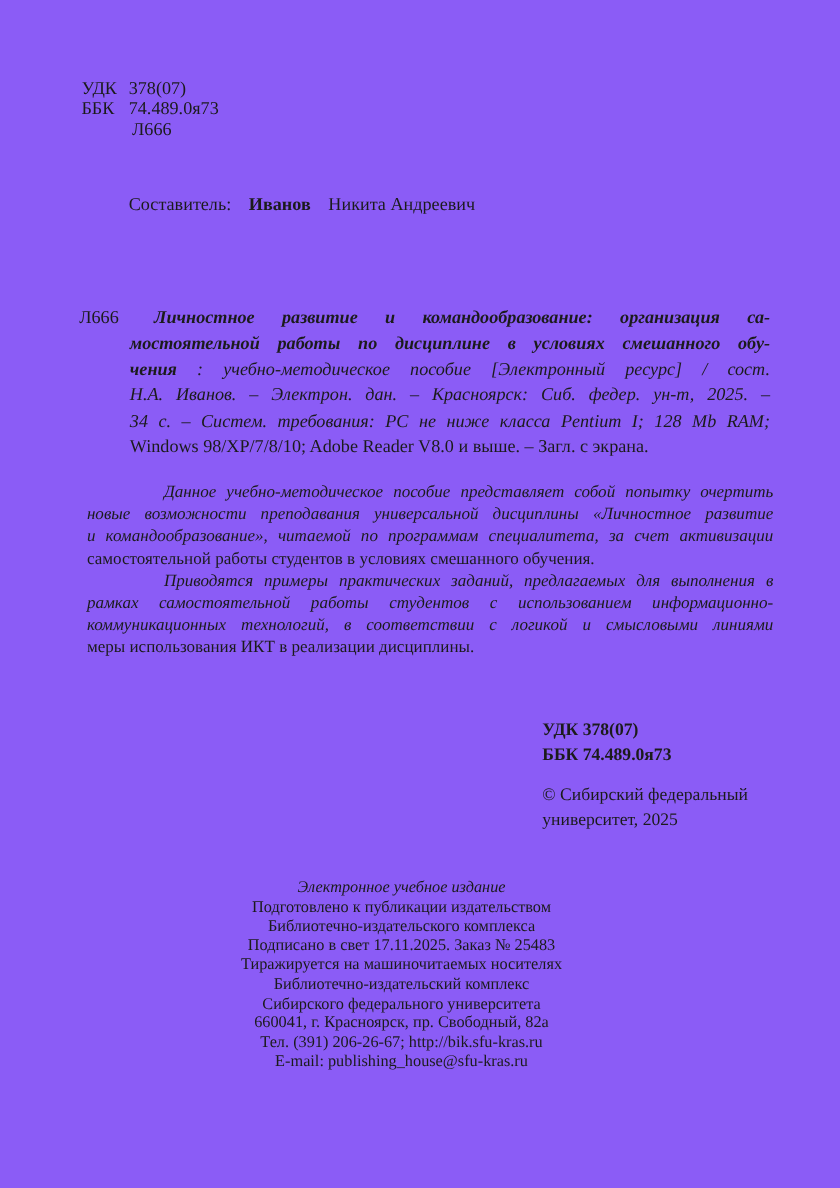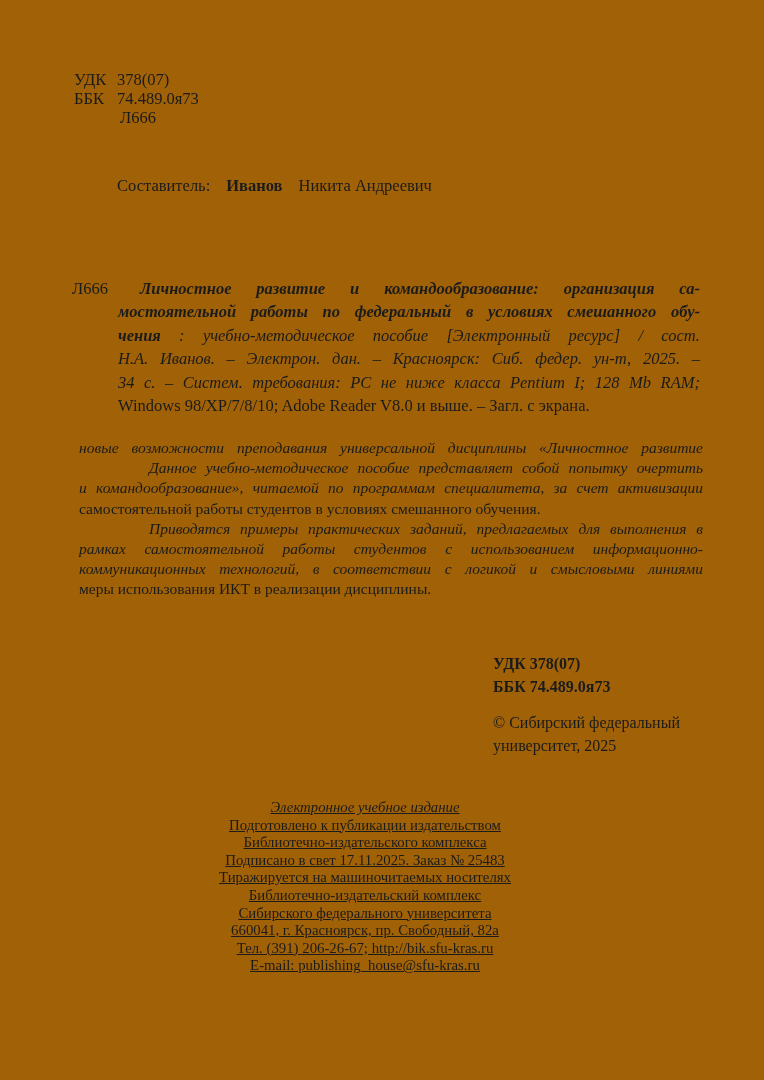--- a/index.html
+++ b/index.html
@@ -1,20 +1,20 @@
 <!DOCTYPE html>
 <html><head>
 <meta charset="utf-8">
 <style>
   html,body{margin:0;padding:0;background:#e8e8e8;}
   .page{
     position:relative;
     width:764px;height:1080px;
     margin:0 auto;
-    background:#a16207;
+    background:#8b5cf6;
     color:#1b1b1b;
     font-family:"Liberation Serif", serif;
     overflow:hidden;
   }
   
   .top-codes{position:absolute;left:74px;top:70px;font-size:16.5px;line-height:19px;}
   .top-codes .lbl{display:inline-block;width:43px;}
   .top-codes .mark{padding-left:46px;}
   
   .compiler{position:absolute;left:117px;top:176px;font-size:16.5px;}
@@ -28,21 +28,21 @@
   .bib .b{font-weight:bold;}
   
   .annotation{position:absolute;left:79px;top:438px;width:624px;font-size:15.5px;line-height:20.2px;}
   .annotation .first{padding-left:70px;}
   
   .jline{text-align:justify;text-align-last:justify;font-style:italic;}
   
   .imprint-codes{position:absolute;left:493px;top:653px;font-size:16px;line-height:22.5px;font-weight:bold;}
   .copyright{position:absolute;left:493px;top:712px;font-size:16px;line-height:22.5px;}
   
-  .colophon{position:absolute;left:0;top:799px;width:730px;text-align:center;font-size:14.8px;line-height:17.6px;text-decoration:underline;}
+  .colophon{position:absolute;left:0;top:799px;width:730px;text-align:center;font-size:14.8px;line-height:17.6px;}
   .colophon .italic{font-style:italic;}
 </style>
 </head>
 <body>
 
 <div class="page">
 
   <div class="top-codes">
     <div><span class="lbl">УДК</span><span>378(07)</span></div>
     <div><span class="lbl">ББК</span><span>74.489.0я73</span></div>
@@ -50,32 +50,32 @@
   </div>
 
   <div class="compiler">
     <span>Составитель:</span><span class="surname">Иванов</span><span class="rest">Никита Андреевич</span>
   </div>
 
   <div class="bib">
     <span class="mark">Л666</span>
     <div class="text">
       <div class="jline first"><span class="b">Личностное развитие и командообразование: организация са-</span><span></span></div>
-      <div class="jline"><span class="b">мостоятельной работы по федеральный в условиях смешанного обу-</span><span></span></div>
+      <div class="jline"><span class="b">мостоятельной работы по дисциплине в условиях смешанного обу-</span><span></span></div>
       <div class="jline"><span class="b">чения</span><span> : учебно-методическое пособие [Электронный ресурс] / сост.</span></div>
       <div class="jline"><span class="b"></span><span>Н.А. Иванов. – Электрон. дан. – Красноярск: Сиб. федер. ун-т, 2025. –</span></div>
       <div class="jline"><span class="b"></span><span>34 с. – Систем. требования: PC не ниже класса Pentium I; 128 Mb RAM;</span></div>
       <div><span class="b"></span><span>Windows 98/XP/7/8/10; Adobe Reader V8.0 и выше. – Загл. с экрана.</span></div>
     </div>
   </div>
 
   <div class="annotation">
     <div>
+      <div class="jline first">Данное учебно-методическое пособие представляет собой попытку очертить</div>
       <div class="jline">новые возможности преподавания универсальной дисциплины «Личностное развитие</div>
-      <div class="jline first">Данное учебно-методическое пособие представляет собой попытку очертить</div>
       <div class="jline">и командообразование», читаемой по программам специалитета, за счет активизации</div>
       <div>самостоятельной работы студентов в условиях смешанного обучения.</div>
     </div>
     <div>
       <div class="jline first">Приводятся примеры практических заданий, предлагаемых для выполнения в</div>
       <div class="jline">рамках самостоятельной работы студентов с использованием информационно-</div>
       <div class="jline">коммуникационных технологий, в соответствии с логикой и смысловыми линиями</div>
       <div>меры использования ИКТ в реализации дисциплины.</div>
     </div>
   </div>

